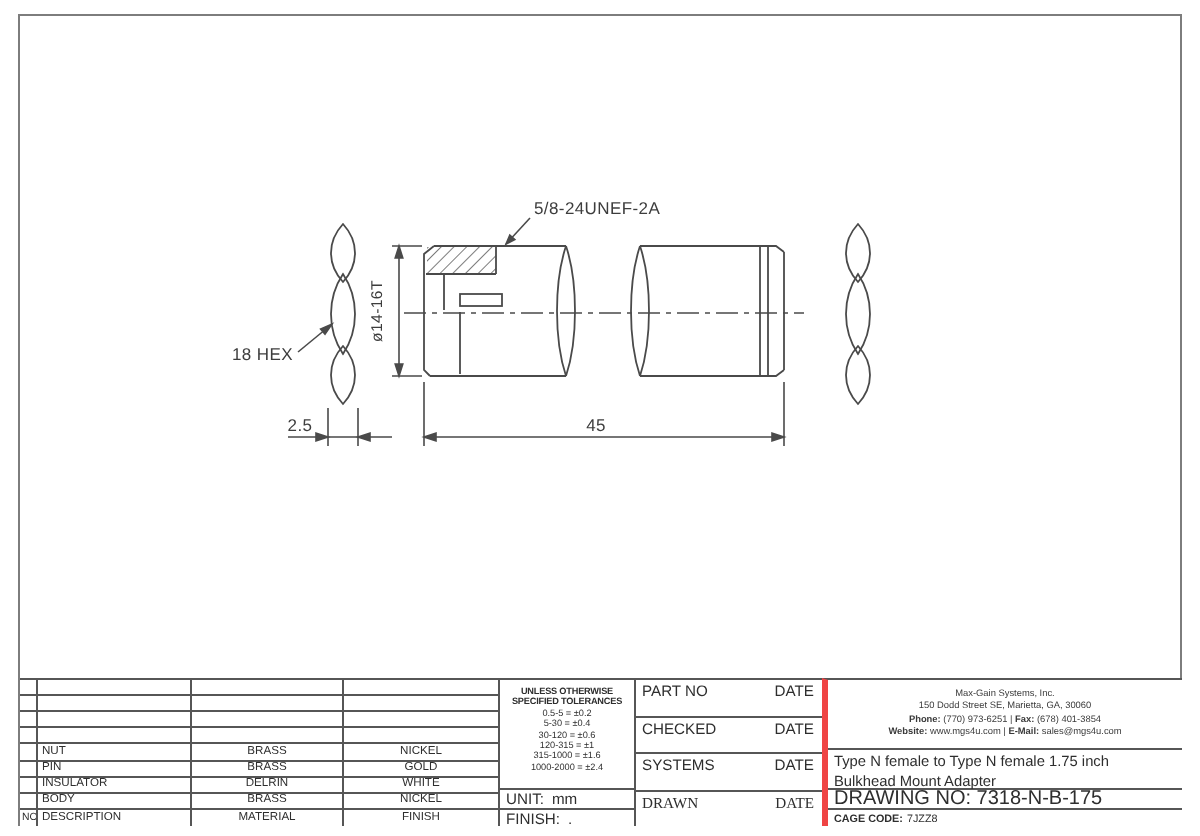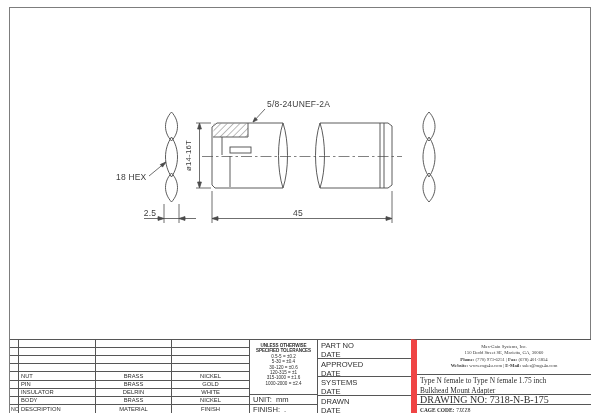--- a/index.html
+++ b/index.html
@@ -26,24 +26,24 @@
           font-size:4.6px;line-height:5.4px;text-align:center;padding-top:3px;color:#2e2e2e;}
   .tolbox .hd{font-weight:bold;letter-spacing:-.1px;}
   .unitrow,.scalerow{box-sizing:border-box;height:10px;font-size:7.6px;padding:0 0 0 3px;
           display:flex;align-items:center;gap:4px;color:#2e2e2e;}
   .unitrow{border-bottom:1px solid #565656;}
   .scalerow{height:9px;}
 
   .signoff{left:317px;width:94px;border-left:1px solid #565656;}
   .srow{box-sizing:border-box;height:18.5px;border-bottom:1px solid #565656;
         display:flex;justify-content:space-between;align-items:flex-start;
-        font-size:7.6px;padding:1px 4px 0 3px;color:#2e2e2e;flex-direction:column;}
-  .srow:last-child{border-bottom:none;}
-
-  .rightcol{left:411px;width:180px;border-left:6px solid #ef4444;font-family:Liberation Serif, serif;}
+        font-size:7.6px;padding:1px 4px 0 3px;color:#2e2e2e;}
+  .srow:last-child{border-bottom:none;font-family:Liberation Serif, serif;}
+
+  .rightcol{left:411px;width:180px;border-left:3px solid #ef4444;}
   .addr{box-sizing:border-box;height:35px;border-bottom:1px solid #565656;text-align:center;
         font-size:4.7px;line-height:6.4px;padding-top:4px;color:#3a3a3a;}
   .addr .b{font-weight:bold;}
   .ttl{box-sizing:border-box;height:20px;border-bottom:1px solid #565656;
        font-size:7.4px;line-height:9.5px;padding:1px 0 0 3px;color:#2e2e2e;}
   .dno{box-sizing:border-box;height:10px;border-bottom:1px solid #565656;
        font-size:10px;display:flex;align-items:center;padding-left:3px;color:#2e2e2e;}
   .cage{box-sizing:border-box;height:9px;font-size:5.4px;font-weight:bold;
        display:flex;align-items:center;padding-left:3px;color:#2e2e2e;}
   .cage .v{font-weight:normal;margin-left:2px;}
@@ -187,21 +187,21 @@
       <span>.</span>
     </div>
   </div>
 
   <div class="tb signoff">
     <div class="srow">
       <span>PART NO</span>
       <span>DATE</span>
     </div>
     <div class="srow">
-      <span>APPROVED</span>
+      <span>CHECKED</span>
       <span>DATE</span>
     </div>
     <div class="srow">
       <span>SYSTEMS</span>
       <span>DATE</span>
     </div>
     <div class="srow">
       <span>DRAWN</span>
       <span>DATE</span>
     </div>

